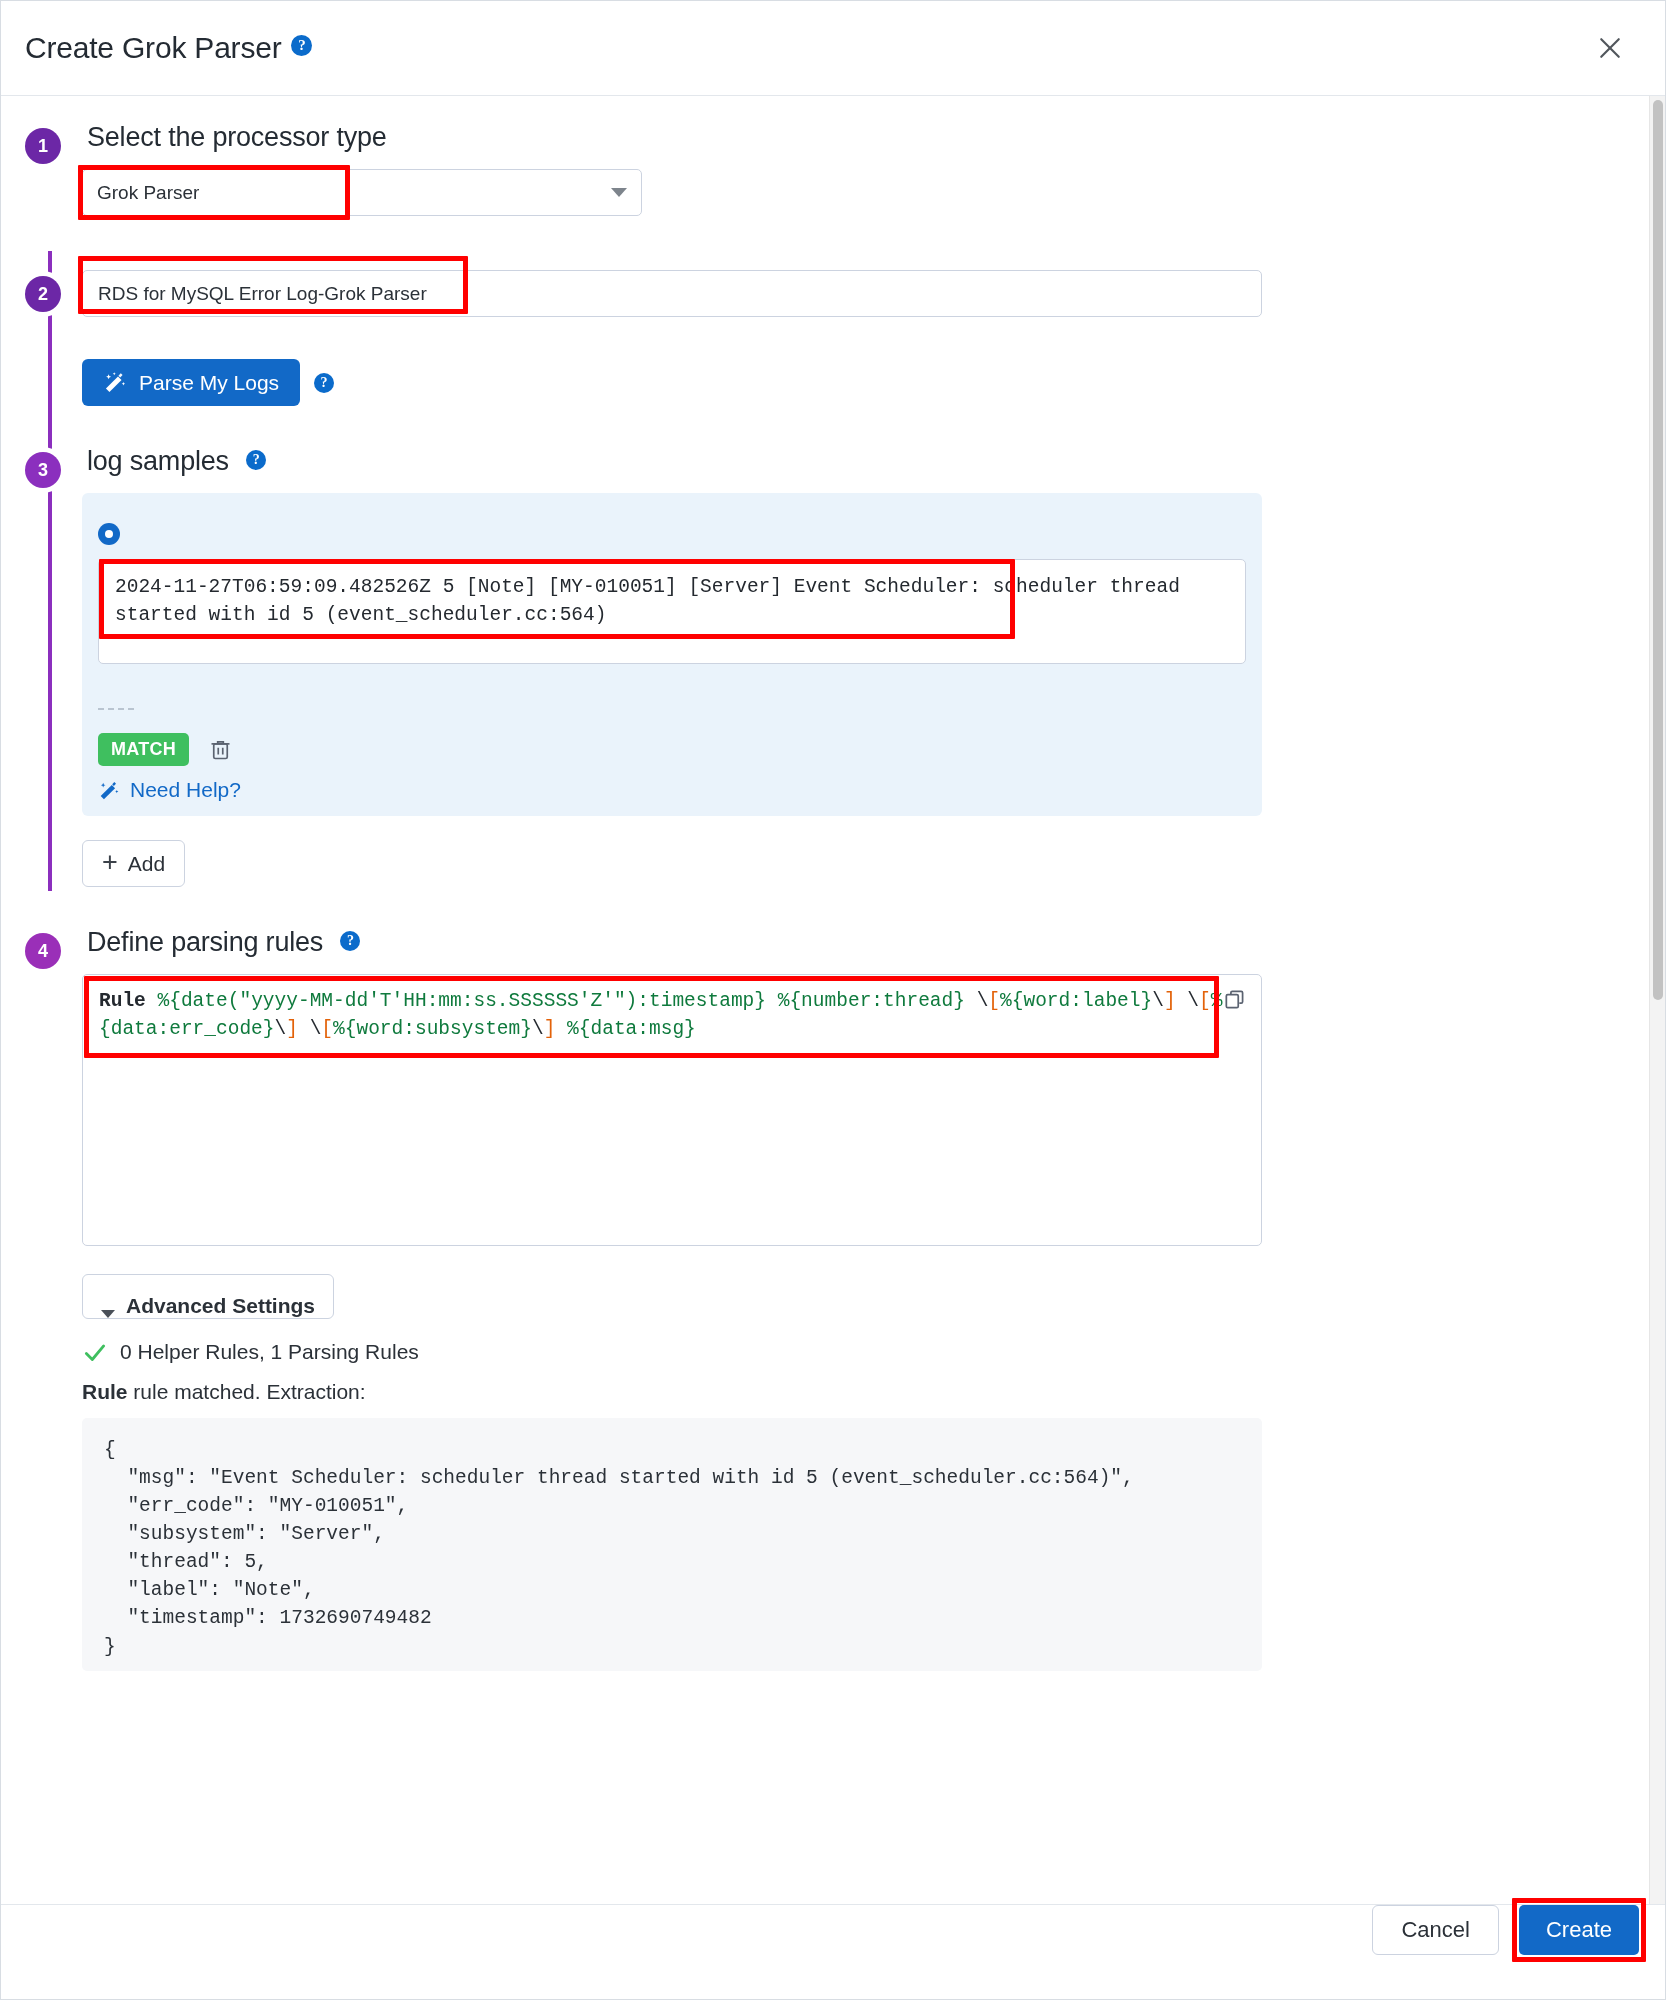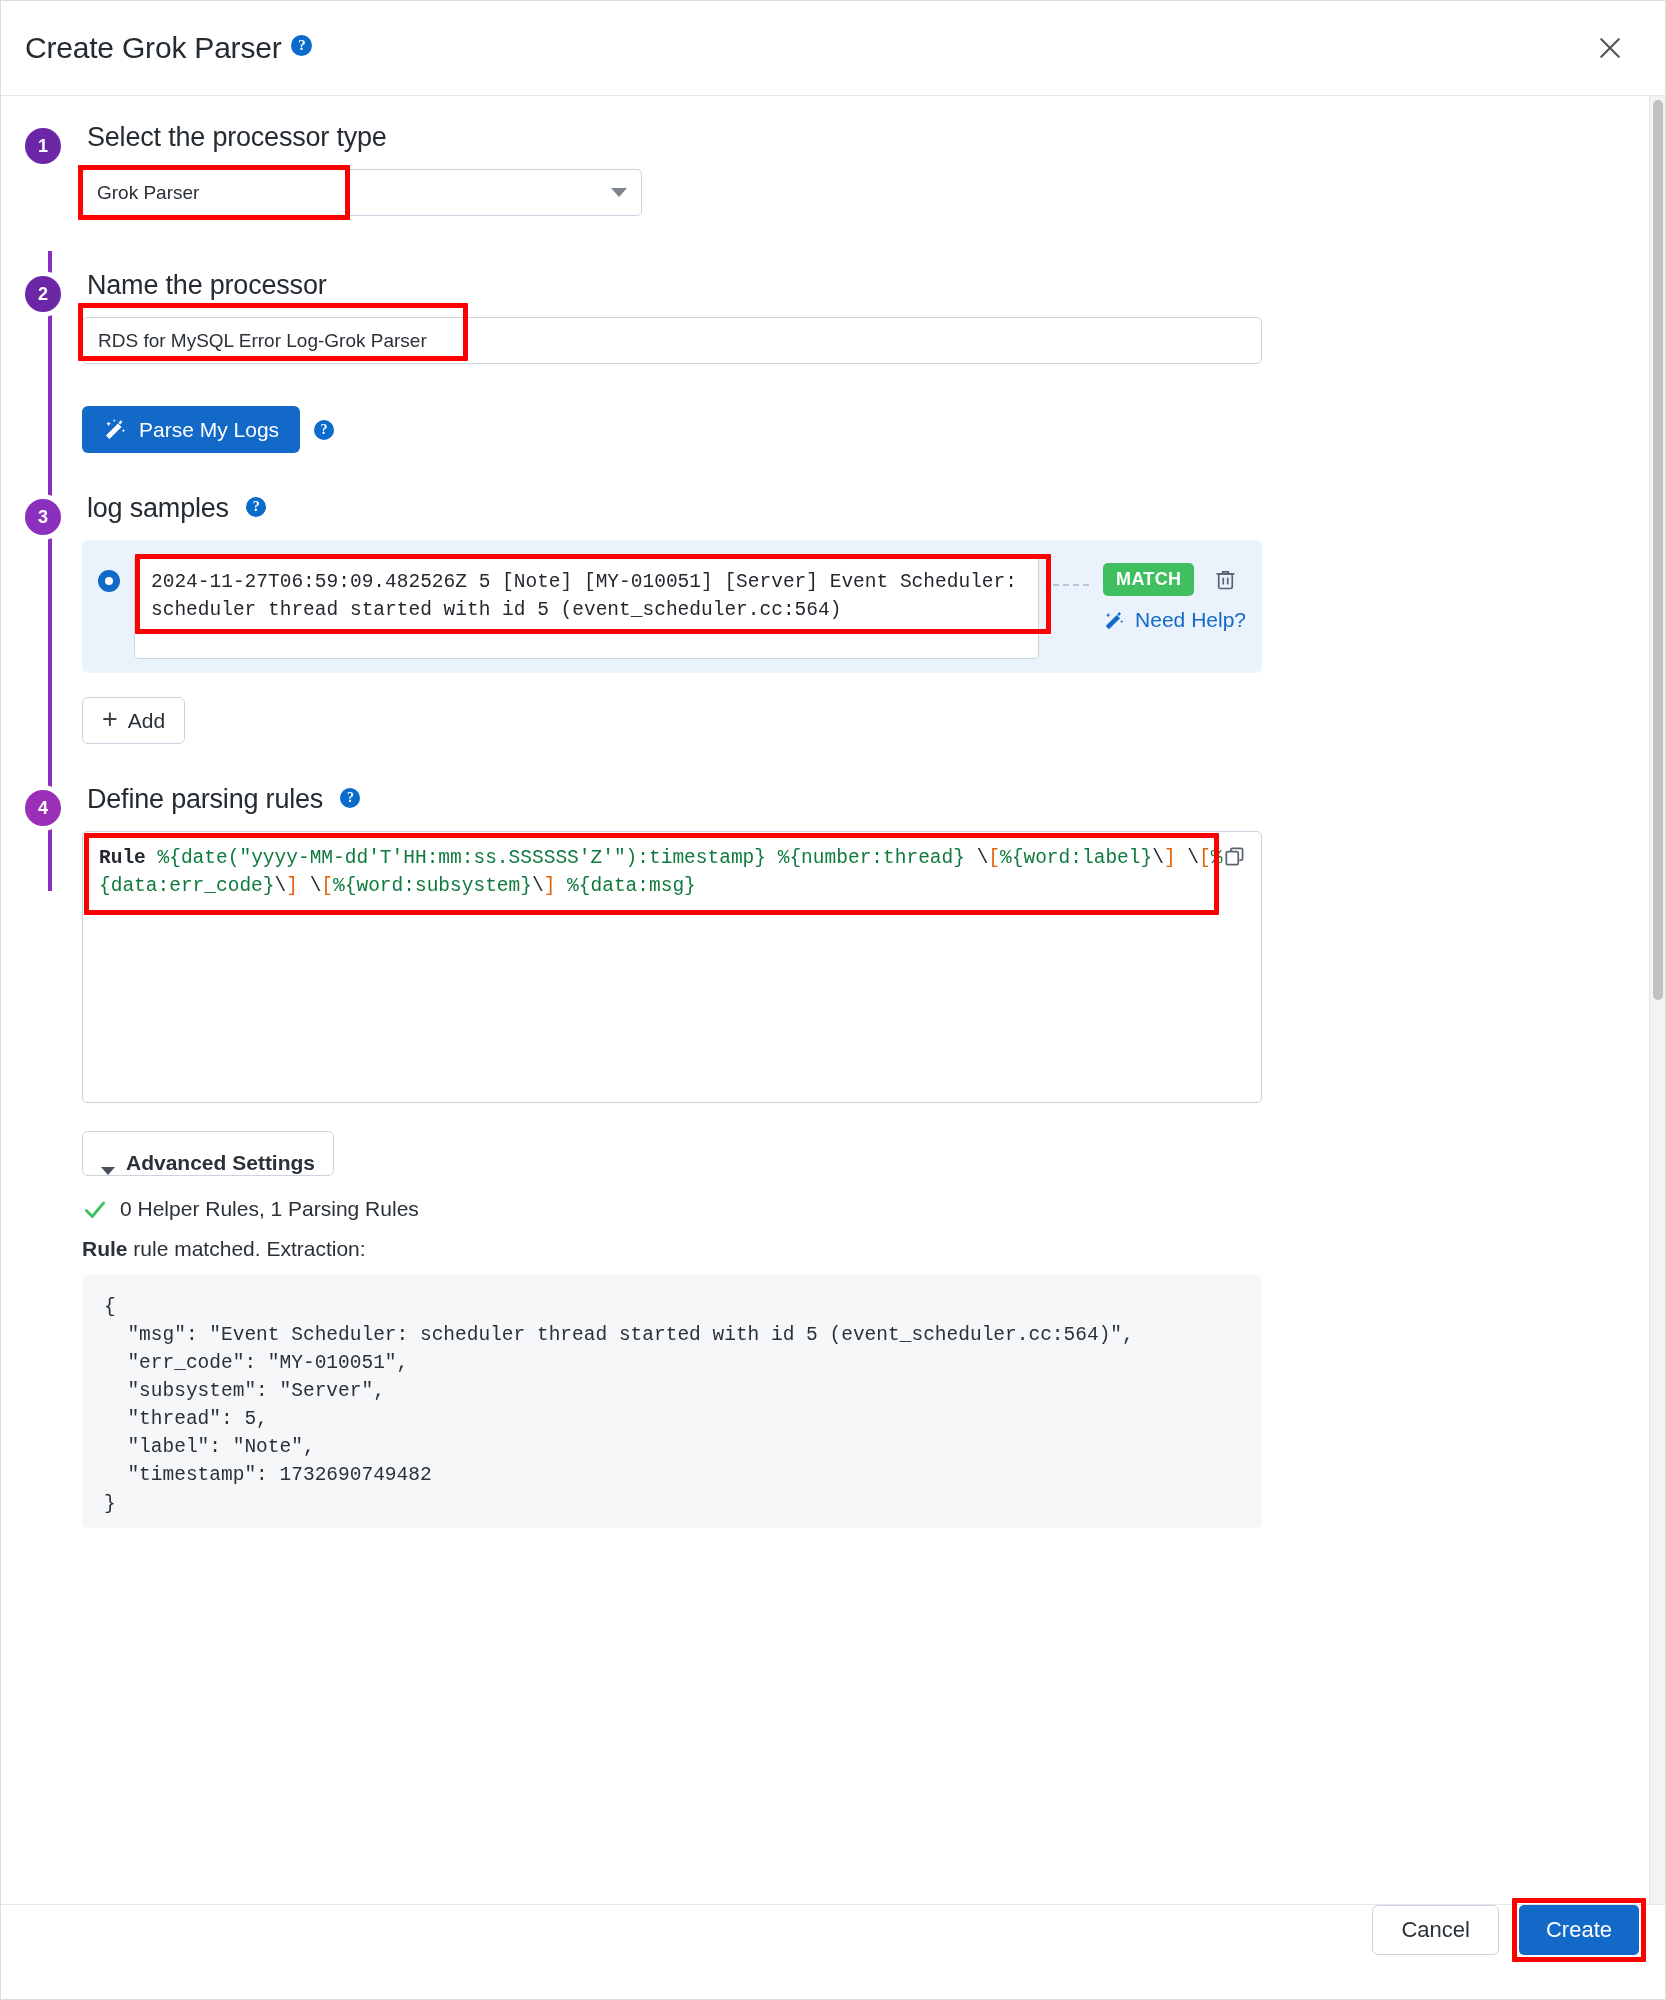--- a/index.html
+++ b/index.html
@@ -197,20 +197,21 @@
   
   .sample-panel {
     background: #eaf3fb;
     border-radius: 6px;
     padding: 14px 16px;
     display: flex;
     align-items: flex-start;
     gap: 14px;
     position: relative;
     width: 1180px;
+    flex-direction: column;
   }
   .radio {
     flex: 0 0 22px;
     width: 22px; height: 22px;
     border-radius: 50%;
     background: #1269c7;
     display: flex; align-items: center; justify-content: center;
     margin-top: 16px;
     cursor: pointer;
   }
@@ -453,21 +454,20 @@
               <span class="caret"></span>
             </div>
             <div class="redbox rb-select"></div>
           </div>
         </div>
       </div>
 
       <div class="step" style="margin-top:46px;">
         <div class="step-badge s2">2</div>
         <div class="step-content">
-          <h2 class="step-title">Name the processor</h2>
           <div class="name-wrap">
             <input class="name-input" type="text" value="RDS for MySQL Error Log-Grok Parser" style="">
             <div class="redbox rb-name"></div>
           </div>
 
           <div class="parse-row">
             <button class="btn-parse">
               <svg class="wand" width="25" height="25" viewBox="0 0 24 24" fill="#ffffff">
                 <path d="M6.2 21.2l-3.4-3.4L14.4 6.2l3.4 3.4z"></path>
                 <path d="M16.5 7.2l-1.7-1.7 2.3-2.3 1.7 1.7z" opacity="0.95"></path>

